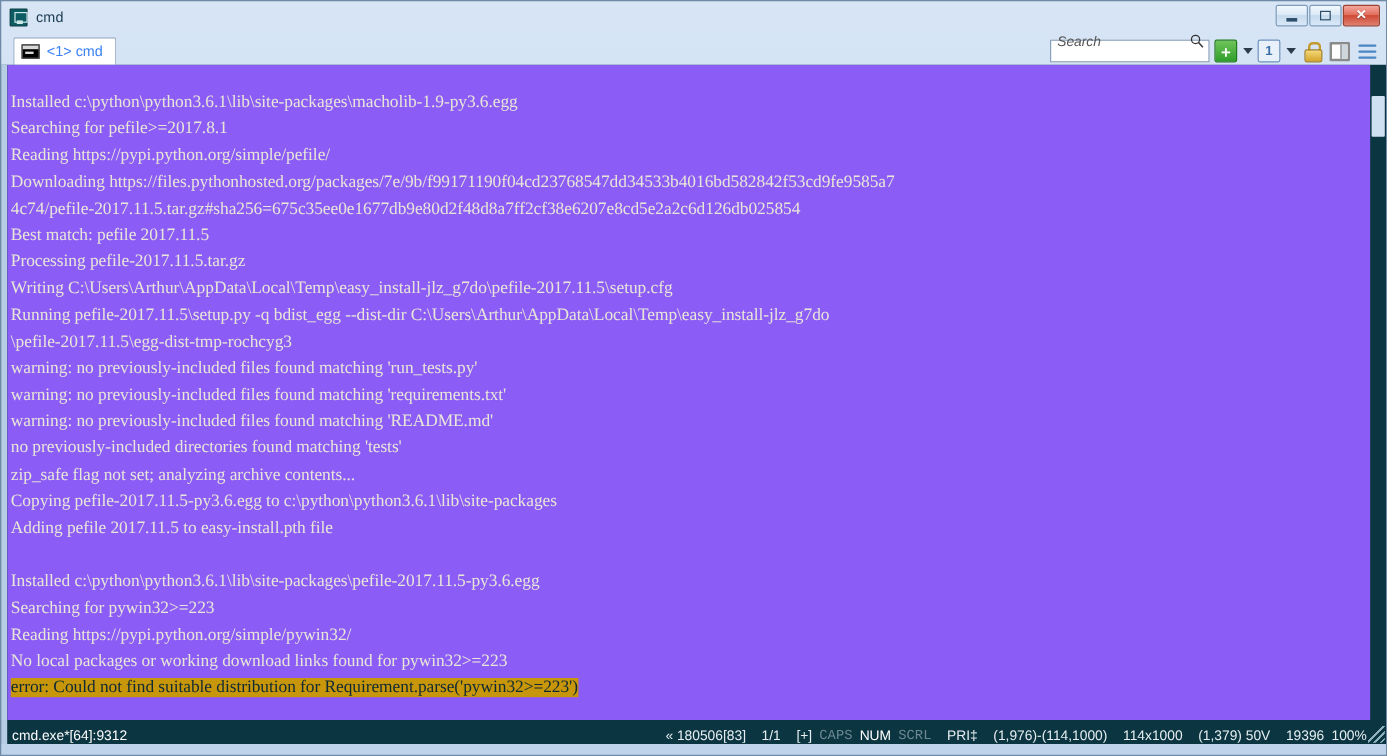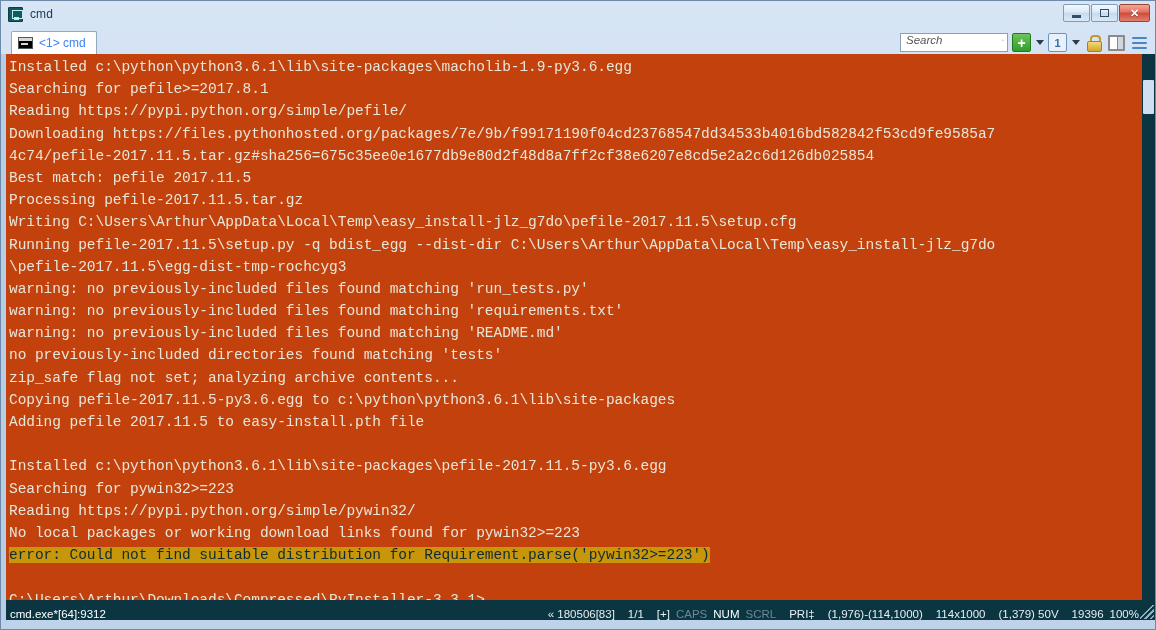--- a/index.html
+++ b/index.html
@@ -96,24 +96,24 @@
   }
   .tab-icon::after {
     content:"";position:absolute; left:2px; top:5px; width:7px; height:2px;
     background:#d8d8d8;
   }
   .toolbar {
     position:absolute; right:6px; bottom:2px;
     display:flex; align-items:center; gap:4px;
   }
   .searchbox {
-    width:108px; height:19px;
+    width:133px; height:19px;
     background:#fff;
     border:1px solid #8aa0b8;
-    display:flex; align-items:flex-start;
+    display:flex; align-items:center;
     padding:0 3px 16px 5px;
     font-size:11.5px;
     font-style:italic;
     color:#444;
     position:relative;
   }
   .searchbox input {
     border:none; outline:none;
     font-family:"Liberation Sans",sans-serif;
     font-size:11.5px; font-style:italic;
@@ -164,26 +164,26 @@
     flex:1 1 auto;
     display:flex;
     background:#0d3b45;
     border-left:5px solid #b7cde4;
     border-right:0;
     position:relative;
     overflow:hidden;
   }
   .term {
     flex:1 1 auto;
-    background:#c2410c;
+    background:#8b5cf6;
     color:#e8e6d9;
-    font-family:Liberation Mono, monospace;
+    font-family:Liberation Serif, serif;
     font-size:14.5px;
     line-height:22.2px;
-    padding:2px 0 0 3px;
+    padding:20px 0 0 3px;
     white-space:pre;
     overflow:hidden;
     letter-spacing:-0.05px;
   }
   .term .line { height:22.2px; }
   .term .err {
     background:#c8960a;
     color:#102a33;
   }
   .scrollcol {
@@ -206,21 +206,21 @@
     color:#e6eef2;
     font-family:"Liberation Sans",sans-serif;
     font-size:11.5px;
     position:relative;
     padding-left:4px;
   }
   .sb-left { color:#fff; }
   .sb-right {
     margin-left:auto; display:flex; align-items:center; gap:13px; padding-right:16px;
   }
-  .sb-dim { color:#6d8894; }
+  .sb-dim { color:#6d8894;font-family:Liberation Mono, monospace; }
   .sb-bright { color:#ffffff; }
   .sb-sep { display:flex; gap:6px; align-items:center;}
   .grip {
     position:absolute; right:1px; bottom:1px;
     width:14px;height:14px;
     background:
       linear-gradient(135deg,transparent 44%,#8fb0c0 44%,#8fb0c0 52%,transparent 52%),
       linear-gradient(135deg,transparent 64%,#8fb0c0 64%,#8fb0c0 72%,transparent 72%),
       linear-gradient(135deg,transparent 84%,#8fb0c0 84%,#8fb0c0 92%,transparent 92%);
   }

